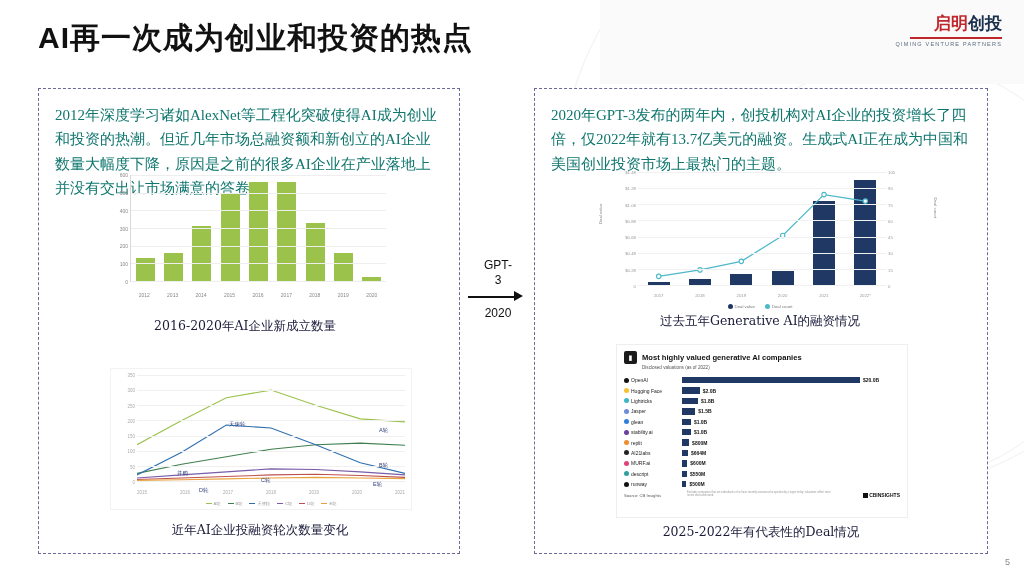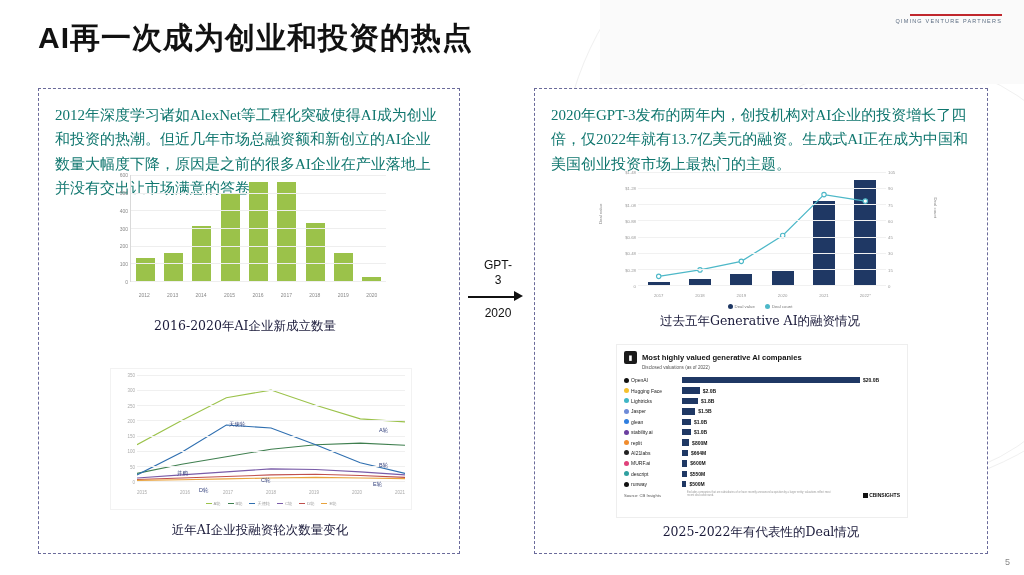--- a/index.html
+++ b/index.html
@@ -116,20 +116,23 @@
 </head>
 <body>
 
 <div class="bg-arc" style="left:560px;top:-130px;width:620px;height:620px;"></div>
 <div class="bg-arc" style="left:690px;top:60px;width:420px;height:420px;"></div>
 <div class="bg-block" style="left:600px;top:0;width:424px;height:84px;"></div>
 
 <div class="slide-title">AI再一次成为创业和投资的热点</div>
 
 <div class="logo">
+  <div class="logo-main">
+    <span class="red">启明</span><span>创投</span>
+  </div>
   <div class="logo-bar"></div>
   <div class="logo-sub">QIMING VENTURE PARTNERS</div>
 </div>
 
 <div class="panel panel-left">
   <div class="para">2012年深度学习诸如AlexNet等工程化突破使得AI成为创业和投资的热潮。但近几年市场总融资额和新创立的AI企业数量大幅度下降，原因是之前的很多AI企业在产业落地上并没有交出让市场满意的答卷。</div>
 </div>
 
 <div class="chart1">
   <div class="c1-plot" id="c1plot">

